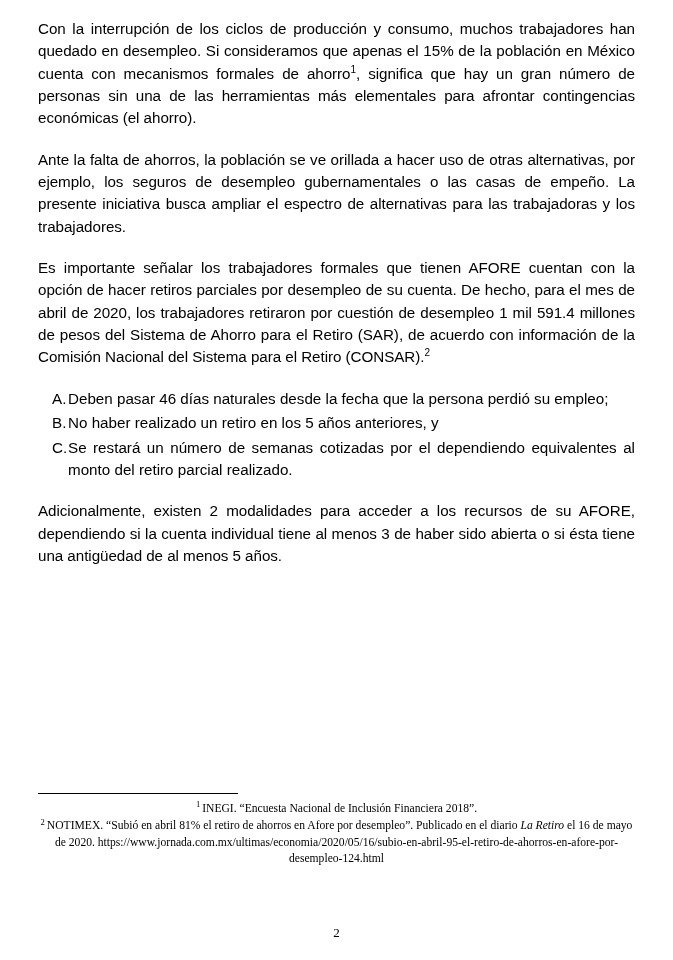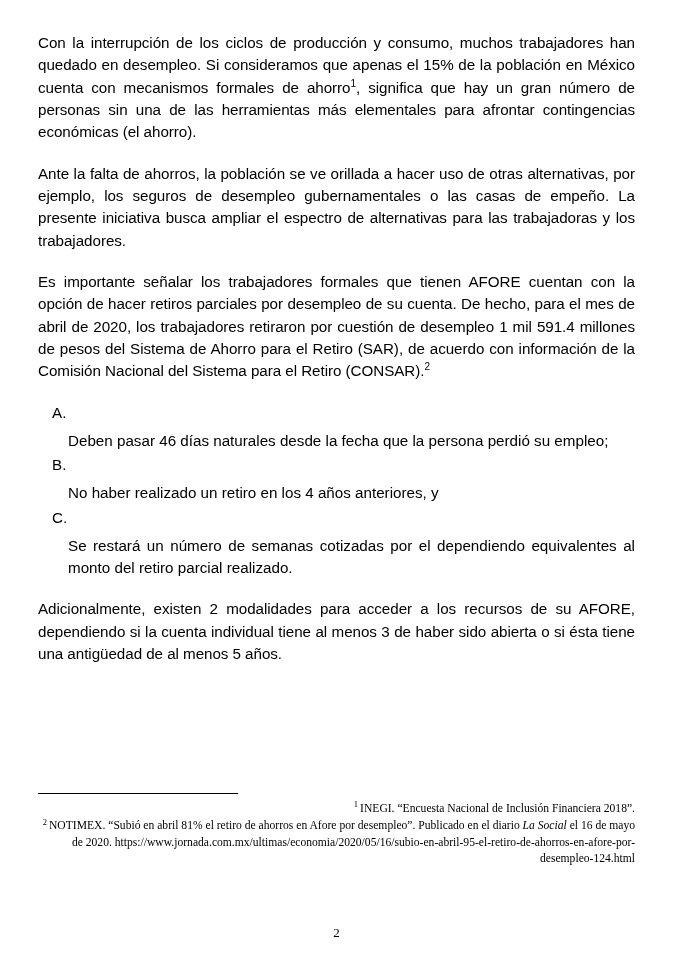--- a/index.html
+++ b/index.html
@@ -12,21 +12,21 @@
     height: 960px;
     font-family: "Liberation Sans", sans-serif;
     color: #000000;
     overflow: hidden;
   }
   .page {
     position: relative;
     width: 673px;
     height: 960px;
     box-sizing: border-box;
-    padding: 32px 38px 0 38px;
+    padding: 18px 38px 0 38px;
   }
   .body-text {
     font-family: "Liberation Sans", sans-serif;
     font-size: 15.2px;
     line-height: 1.47;
     text-align: justify;
     text-justify: inter-word;
     margin: 0 0 19px 0;
     letter-spacing: -0.05px;
   }
@@ -52,40 +52,39 @@
   }
   .list-marker {
     width: 30px;
     flex: 0 0 30px;
     padding-left: 14px;
     box-sizing: border-box;
   }
   .list-body {
     flex: 1 1 auto;
     text-align: justify;
-    margin-top: 28px;
   }
   .footnotes {
     position: absolute;
     left: 38px;
     right: 38px;
     top: 793px;
   }
   .fn-rule {
     width: 200px;
     height: 1px;
     background: #000000;
     margin-bottom: 7px;
   }
   .fn-entry {
     font-family: "Liberation Serif", serif;
     font-size: 11.6px;
     line-height: 1.42;
     margin-bottom: 1px;
-    text-align: right;
+    text-align: center;
     word-break: break-word;
   }
   .fn-entry sup {
     font-size: 8.5px;
     vertical-align: super;
     line-height: 0;
     margin-right: 2px;
   }
   .fn-italic {
     font-style: italic;
@@ -112,35 +111,35 @@
   <p class="body-text"><span>Es importante señalar los trabajadores formales que tienen AFORE cuentan con la opción de hacer retiros parciales por desempleo de su cuenta. De hecho, para el mes de abril de 2020, los trabajadores retiraron por cuestión de desempleo 1 mil 591.4 millones de pesos del Sistema de Ahorro para el Retiro (SAR), de acuerdo con información de la Comisión Nacional del Sistema para el Retiro (CONSAR).</span><sup class="fn">2</sup></p>
 
 
   <ul class="list">
     <li class="list-item">
       <span class="list-marker">A.</span>
       <span class="list-body">Deben pasar 46 días naturales desde la fecha que la persona perdió su empleo;</span>
     </li>
     <li class="list-item">
       <span class="list-marker">B.</span>
-      <span class="list-body">No haber realizado un retiro en los 4 años anteriores, y</span>
+      <span class="list-body">No haber realizado un retiro en los 5 años anteriores, y</span>
     </li>
     <li class="list-item">
       <span class="list-marker">C.</span>
       <span class="list-body">Se restará un número de semanas cotizadas por el dependiendo equivalentes al monto del retiro parcial realizado.</span>
     </li>
   </ul>
 
   <p class="body-text">Adicionalmente, existen 2 modalidades para acceder a los recursos de su AFORE, dependiendo si la cuenta individual tiene al menos 3 de haber sido abierta o si ésta tiene una antigüedad de al menos 5 años.</p>
 
   <div class="footnotes">
     <div class="fn-rule"></div>
     <div class="fn-entry">
       <sup>1</sup><span>INEGI. “Encuesta Nacional de Inclusión Financiera 2018”.</span>
     </div>
     <div class="fn-entry">
-      <sup>2</sup><span>NOTIMEX. “Subió en abril 81% el retiro de ahorros en Afore por desempleo”. Publicado en el diario </span><span class="fn-italic">La Social</span><span> el 16 de mayo de 2020. https://www.jornada.com.mx/ultimas/economia/2020/05/16/subio-en-abril-95-el-retiro-de-ahorros-en-afore-por-desempleo-124.html</span>
+      <sup>2</sup><span>NOTIMEX. “Subió en abril 81% el retiro de ahorros en Afore por desempleo”. Publicado en el diario </span><span class="fn-italic">La Retiro</span><span> el 16 de mayo de 2020. https://www.jornada.com.mx/ultimas/economia/2020/05/16/subio-en-abril-95-el-retiro-de-ahorros-en-afore-por-desempleo-124.html</span>
     </div>
   </div>
 
   <div class="page-number">2</div>
 
 </div>
 
 </body></html>

